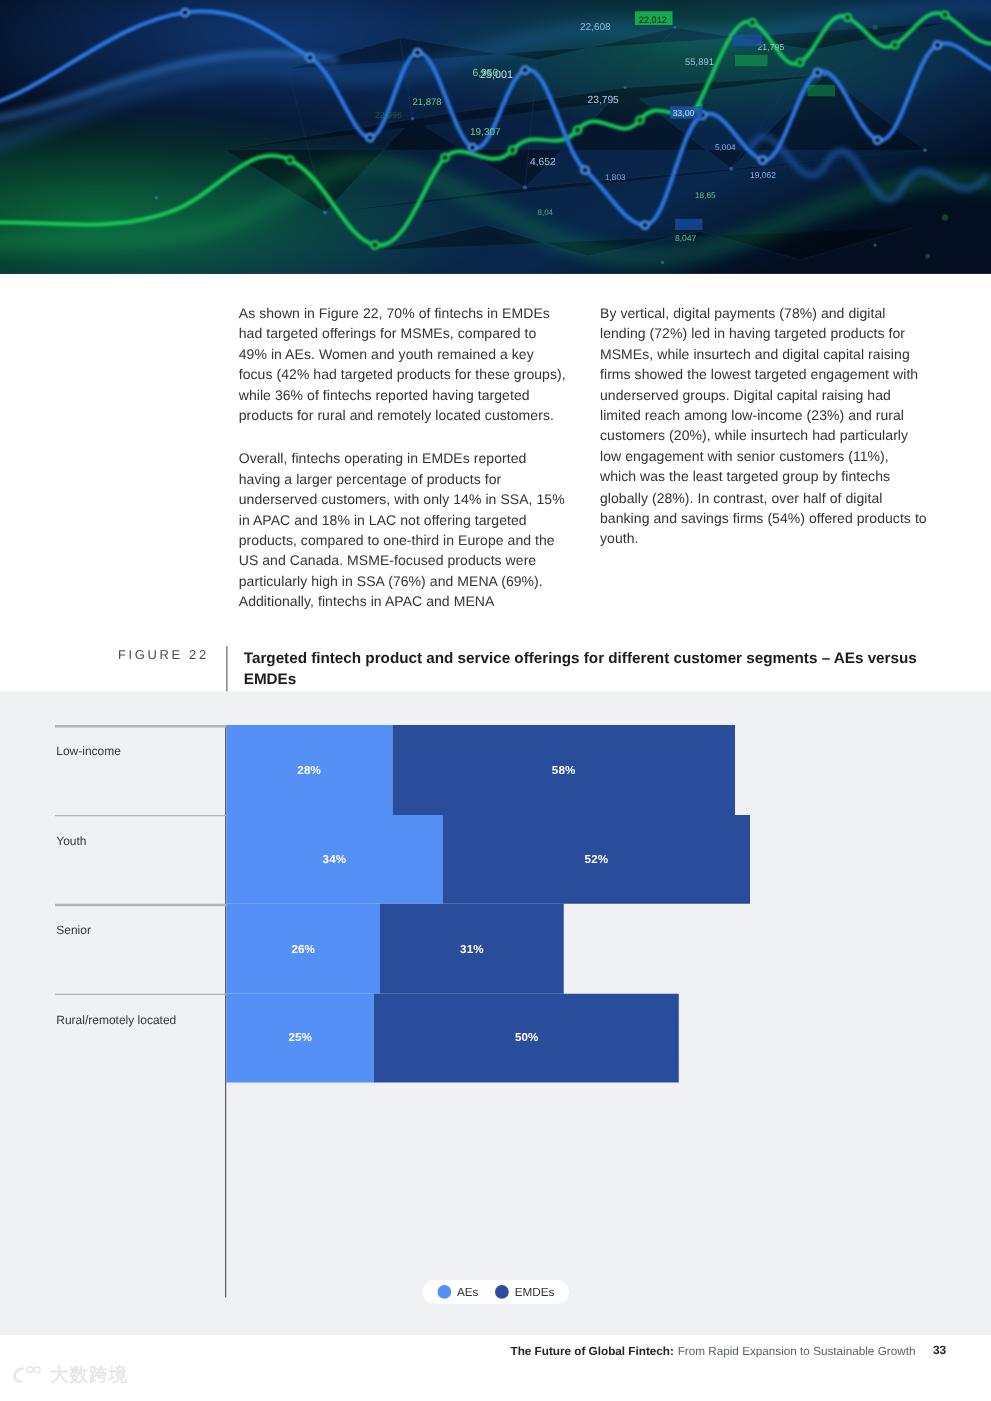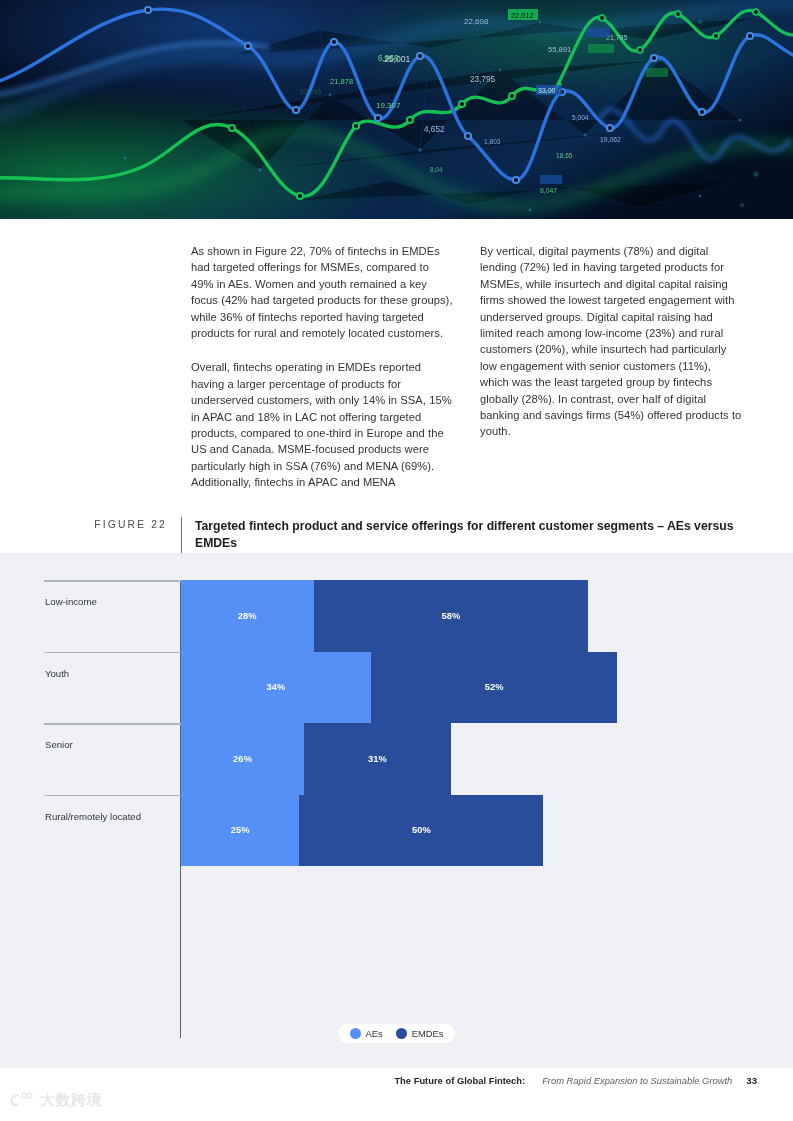--- a/index.html
+++ b/index.html
@@ -175,21 +175,21 @@
     width: 793px;
     padding-right: 36px;
     display: flex;
     justify-content: flex-end;
     align-items: flex-start;
     gap: 0;
     font-size: 9.4px;
     color: #555a61;
   }
   .footer-strong { font-weight: bold; color: #232629; }
-  .footer-sub { color: #5b6067; margin-left: 17px; font-style: italic; }
+  .footer-sub { color: #5b6067; margin-left: 3px; }
   .footer-page { font-weight: bold; color: #232629; margin-left: 14px; font-size: 9.6px; }
 
   
   .watermark {
     position: absolute;
     left: 9px;
     top: 1090px;
     display: flex;
     align-items: center;
     gap: 5px;
@@ -405,21 +405,21 @@
             </div>
             <div class="seg seg-emde" style="width: 274.63px; background: rgb(42, 77, 155);">
               <span>58%</span>
             </div>
           </div>
         </div>
         <div class="bar-row">
           <div class="row-sep"></div>
           <div class="row-label">Youth</div>
           <div class="row-track">
-            <div class="seg seg-ae" style="width: 190px; background: rgb(85, 144, 247);">
+            <div class="seg seg-ae" style="width: 173px; background: rgb(85, 144, 247);">
               <span>34%</span>
             </div>
             <div class="seg seg-emde" style="width: 246.22px; background: rgb(42, 77, 155);">
               <span>52%</span>
             </div>
           </div>
         </div>
         <div class="bar-row">
           <div class="row-sep"></div>
           <div class="row-label">Senior</div>

